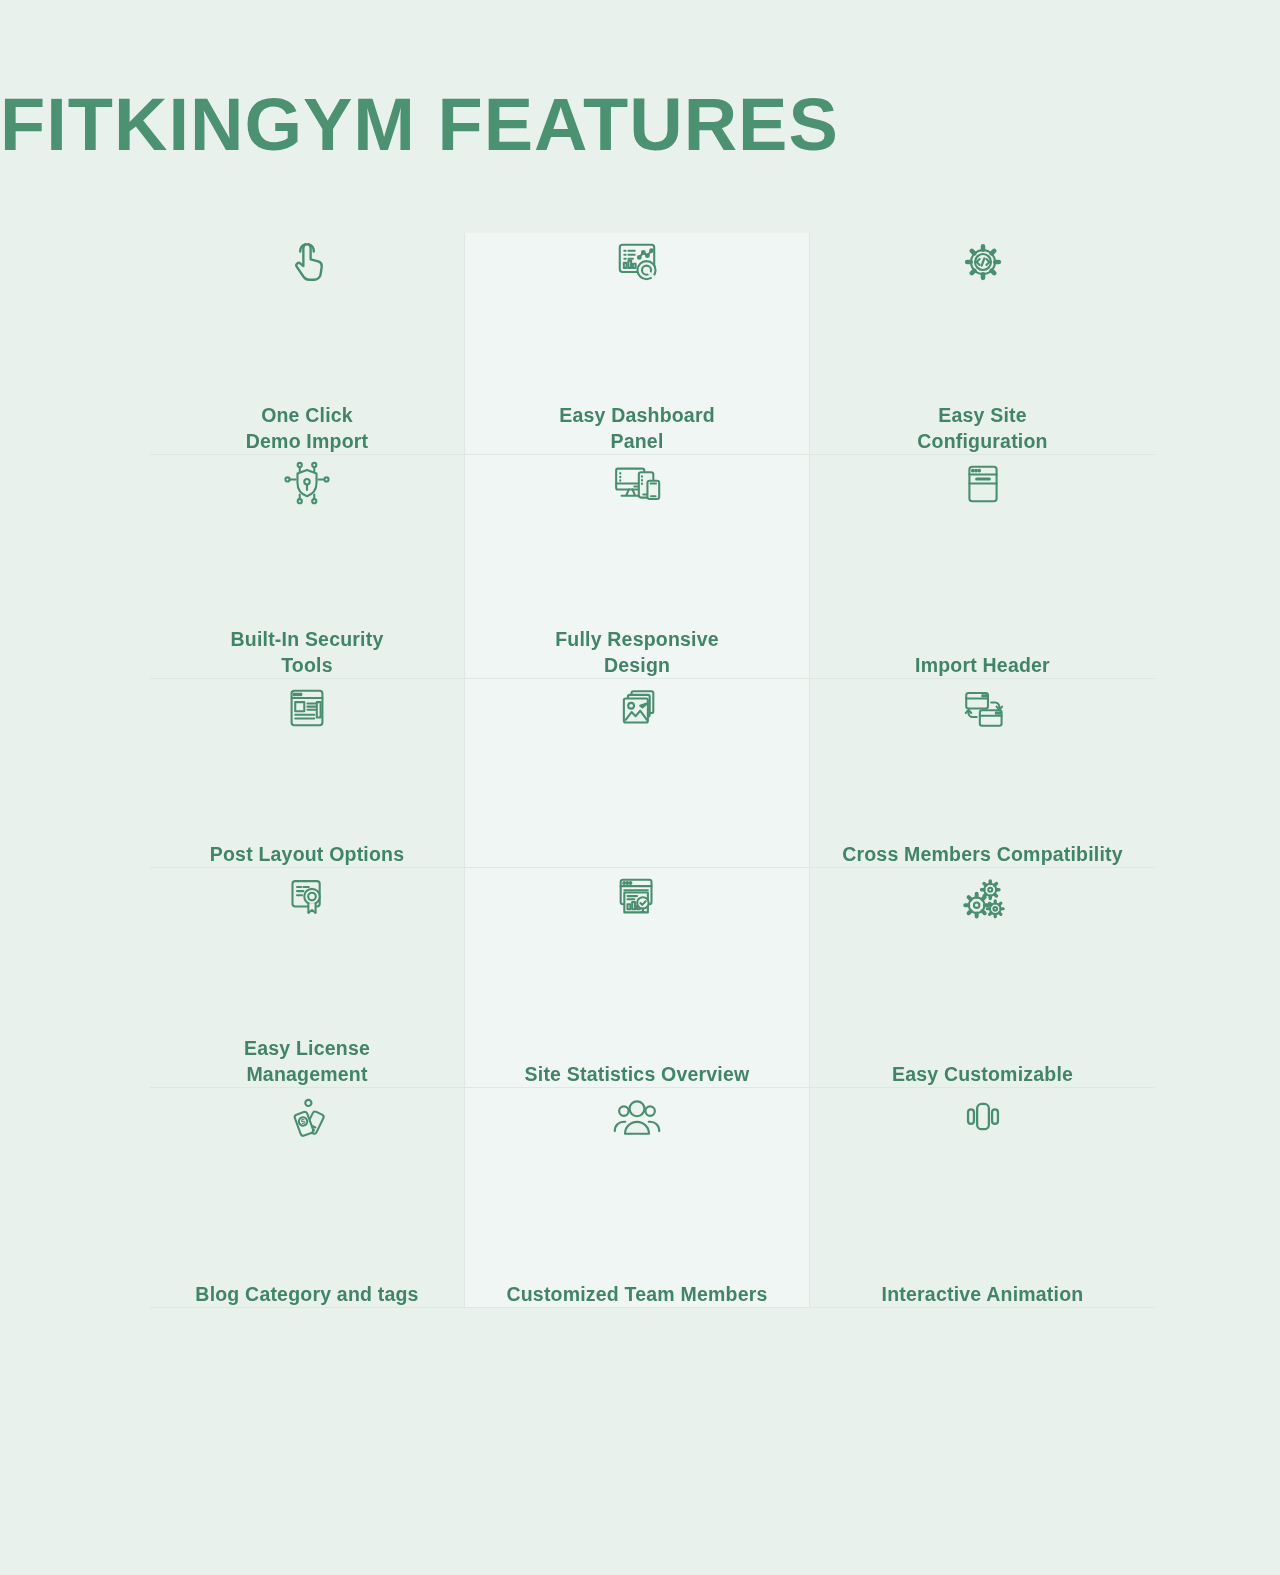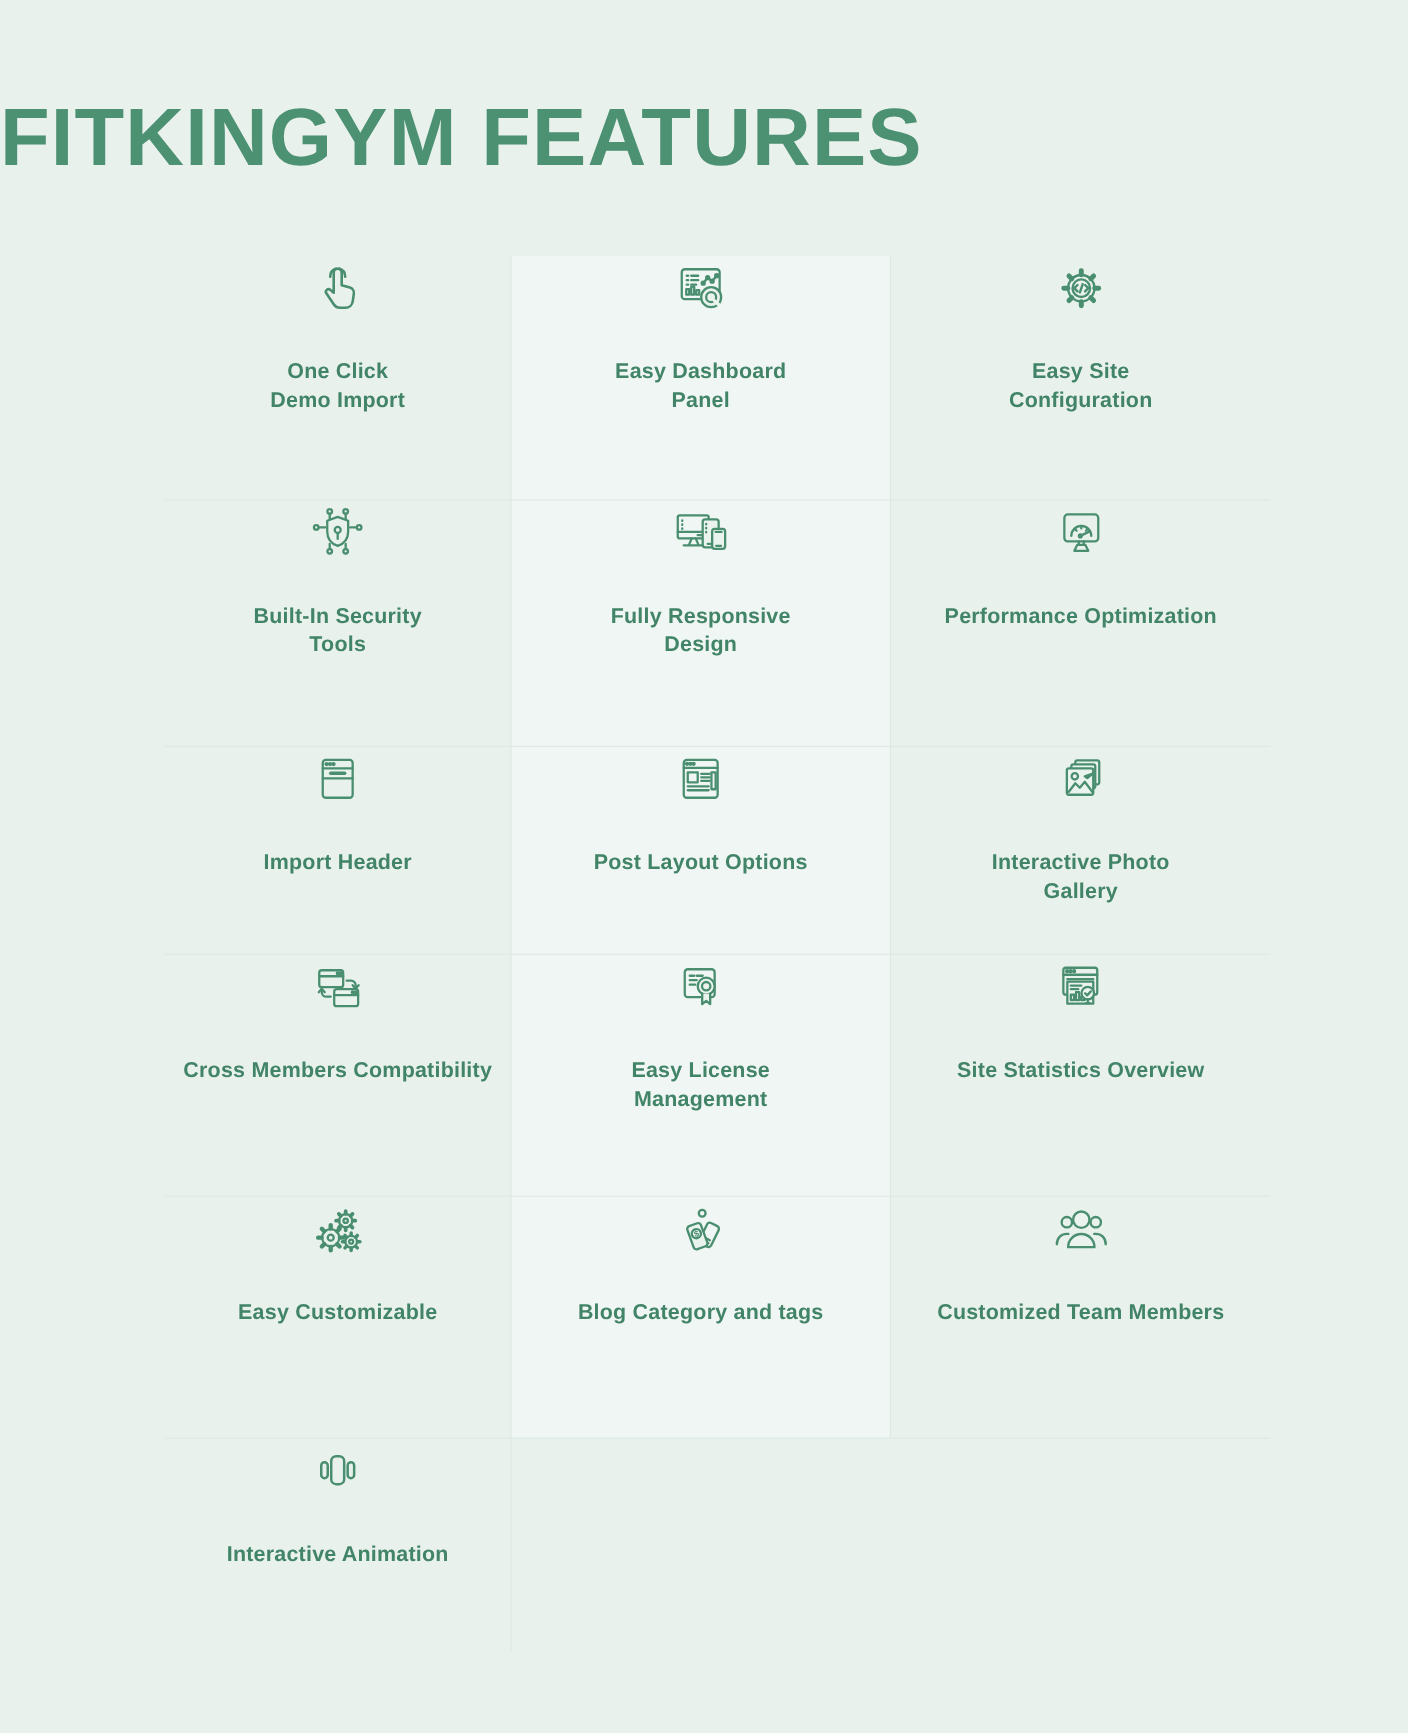--- a/index.html
+++ b/index.html
@@ -30,22 +30,22 @@
     margin:71px 0 0 150px;
     width:1005px;
     display:grid;
     grid-template-columns:315px 345px 345px;
     grid-template-rows:222px 224px 189px 220px 220px 194px;
   }
   .cell{
     display:flex;
     flex-direction:column;
     align-items:center;
-    justify-content:flex-start;
-    gap:34px;
+    justify-content:space-between;
+    gap:17px;
     border-right:1px solid var(--divider);
     border-bottom:1px solid var(--divider);
   }
   .cell:nth-child(3n){border-right:none;}
   .cell:nth-child(n+16){border-bottom:none;}
   .cell:nth-child(3n+2){background:var(--mid-bg);}
   .icon{
     width:58px;height:58px;
     color:var(--accent);
     display:block;
@@ -153,36 +153,20 @@
             <path d="M47 31.5h6M47.5 45.5h5"></path>
           </g>
         </svg>
       </span>
     <div class="label">Fully Responsive<br>Design</div>
   </div>
     <div class="cell">
     <span class="icon">
         <svg viewBox="0 0 64 64">
           <g fill="none" stroke="currentColor" stroke-width="2.3" stroke-linecap="round" stroke-linejoin="round">
-            <rect x="15" y="14" width="34" height="27" rx="3.5"></rect>
-            <path d="M22 35.5a10 10 0 0 1 20 0"></path>
-            <path d="M25.5 28.5l1.8 1.8M32 25.5v2.5M38.5 28.5l-1.8 1.8"></path>
-            <path d="M31 35.5l9.5-4.5"></path>
-            <circle cx="31" cy="35.5" r="1.4" fill="currentColor"></circle>
-            <path d="M29.5 41v3.5M34.5 41v3.5"></path>
-            <path d="M25 50.5h14l-3-6h-8z"></path>
-          </g>
-        </svg>
-      </span>
-    <div class="label">Performance Optimization</div>
-  </div>
-    <div class="cell">
-    <span class="icon">
-        <svg viewBox="0 0 64 64">
-          <g fill="none" stroke="currentColor" stroke-width="2.3" stroke-linecap="round" stroke-linejoin="round">
             <rect x="17" y="13" width="30" height="38" rx="3"></rect>
             <path d="M17 21.5h30M17 31.5h30"></path>
             <circle cx="20.8" cy="17.2" r="1" fill="currentColor"></circle>
             <circle cx="24.3" cy="17.2" r="1" fill="currentColor"></circle>
             <circle cx="27.8" cy="17.2" r="1" fill="currentColor"></circle>
             <path d="M25 26.5h14" stroke-width="3.4"></path>
           </g>
         </svg>
       </span>
     <div class="label">Import Header</div>
@@ -211,21 +195,20 @@
           <g fill="none" stroke="currentColor" stroke-width="2.3" stroke-linecap="round" stroke-linejoin="round">
             <rect x="26" y="13.5" width="24" height="24" rx="2"></rect>
             <rect x="22" y="17.5" width="24" height="24" rx="2" fill="#ebf3ef"></rect>
             <rect x="17.5" y="21.5" width="26.5" height="26.5" rx="2" fill="#ebf3ef"></rect>
             <circle cx="25.5" cy="29.5" r="3.2"></circle>
             <path d="M35.5 29.5l8-2.8-5.5 4.6z"></path>
             <path d="M19.5 45l6.5-8.5 4.5 4.5 5-6 7.5 10"></path>
           </g>
         </svg>
       </span>
-    <div class="label">Interactive Photo<br>Gallery</div>
   </div>
     <div class="cell">
     <span class="icon">
         <svg viewBox="0 0 64 64">
           <g fill="none" stroke="currentColor" stroke-width="2.3" stroke-linecap="round" stroke-linejoin="round">
             <rect x="13.5" y="15.5" width="24" height="17" rx="2.5"></rect>
             <path d="M13.5 21.5h24"></path>
             <circle cx="32" cy="18.5" r="0.9" fill="currentColor"></circle>
             <circle cx="35" cy="18.5" r="0.9" fill="currentColor"></circle>
             <path d="M41 26h4.5a4.5 4.5 0 0 1 4.5 4.5v1.5"></path>

